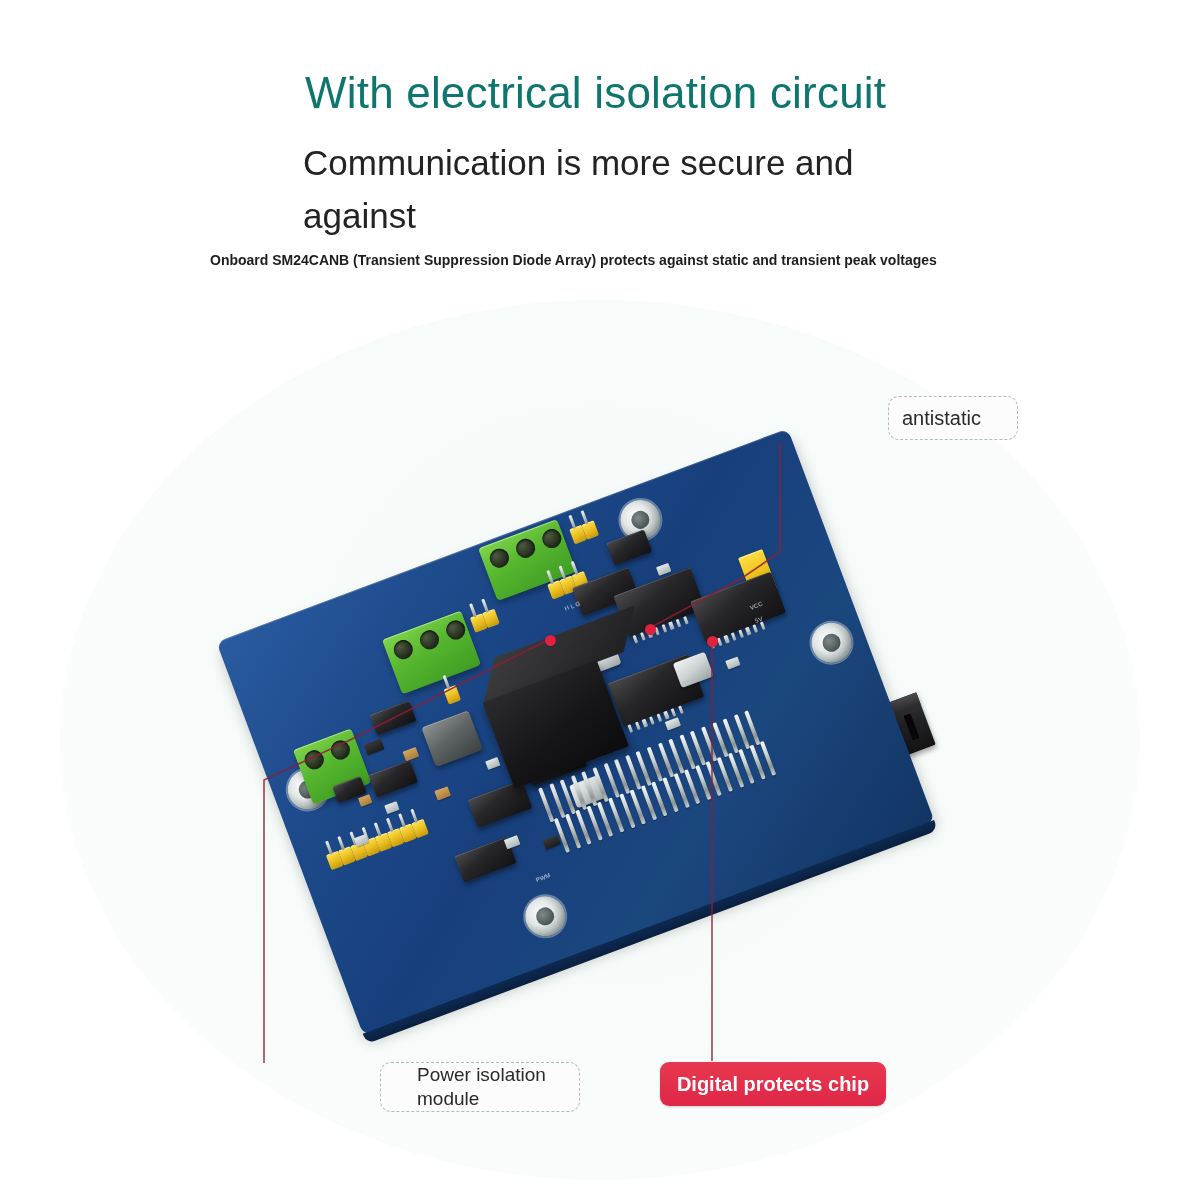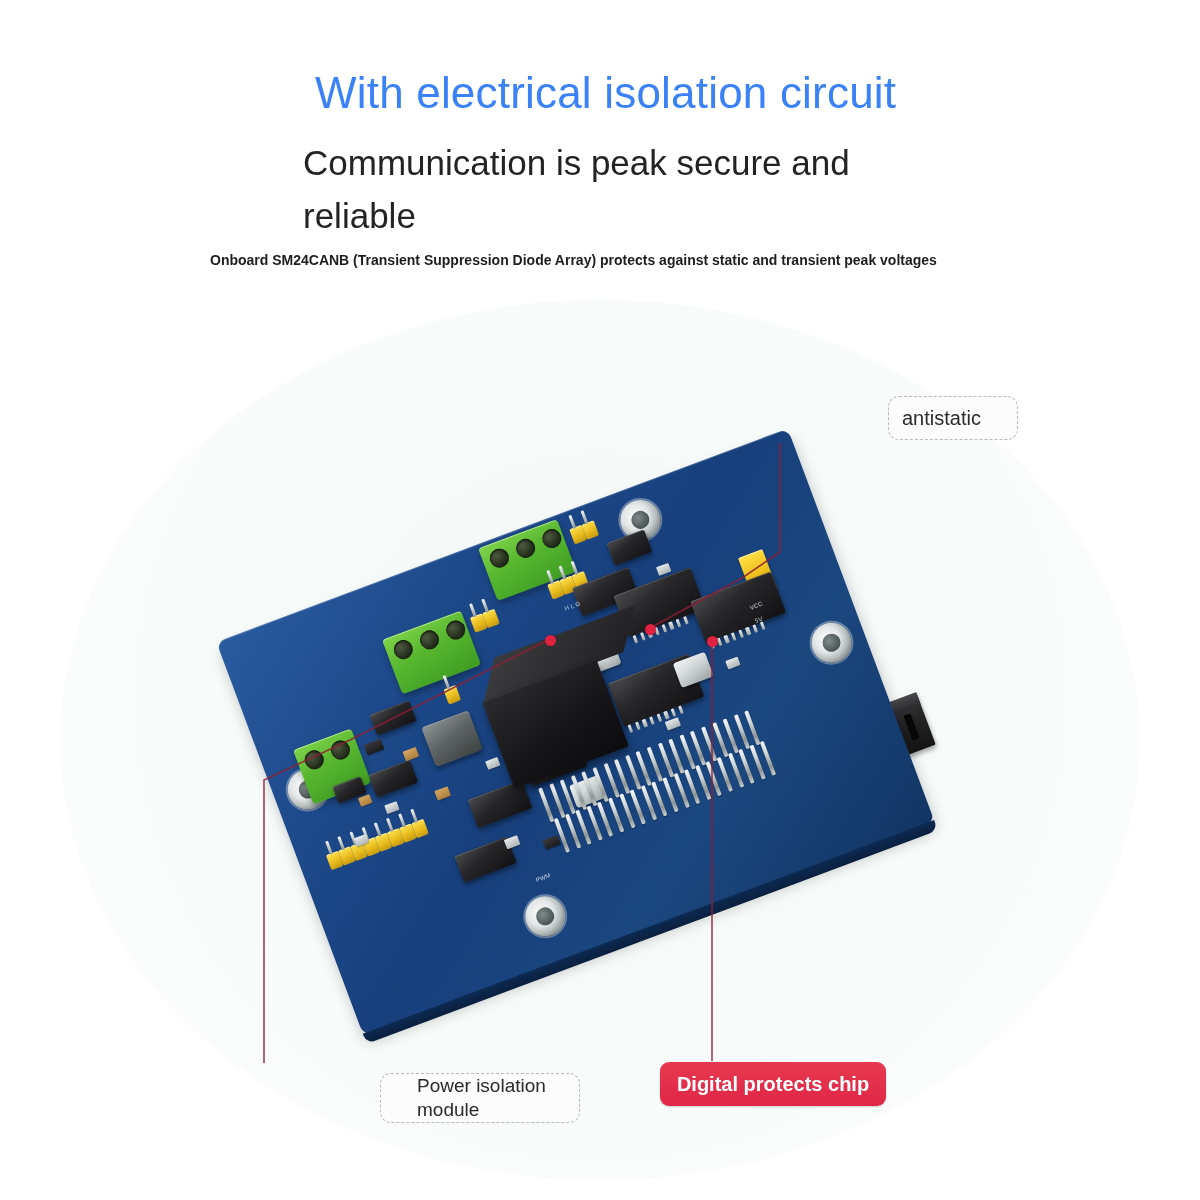--- a/index.html
+++ b/index.html
@@ -22,25 +22,25 @@
     left: 60px; top: 300px;
     width: 1080px; height: 880px;
     border-radius: 50%;
     background: radial-gradient(circle at 50% 45%, #f4f9f7 0%, #f7fbf9 55%, #fbfdfc 78%, rgba(255,255,255,0) 92%);
     pointer-events: none;
   }
 
   
   .title {
     position: absolute;
-    left: 315px; top: 68px;
+    left: 305px; top: 68px;
     font-size: 44px;
     font-weight: 300;
     letter-spacing: .2px;
-    color: #3b82f6;
+    color: #0f766e;
     white-space: nowrap;
     font-stretch: condensed;
   }
   .subtitle {
     position: absolute;
     left: 303px; top: 136px;
     width: 620px;
     font-size: 35px;
     font-weight: 300;
     line-height: 1.52;
@@ -109,21 +109,20 @@
     border-radius: 9px 4px 4px 9px;
   }
   #callout-power {
     left: 380px; top: 1062px;
     width: 200px; height: 50px;
     padding-left: 36px;
     font-size: 19px;
     font-weight: 400;
     line-height: 1.25;
     font-stretch: condensed;
-    margin-top: 11px;
   }
 
   #callout-digital {
     left: 660px; top: 1062px;
     width: 226px; height: 44px;
     justify-content: center;
     font-size: 20px;
     font-stretch: condensed;
   }
 
@@ -324,21 +323,21 @@
 </style>
 </head>
 <body>
 
 <div id="page">
 
   <div class="backdrop"></div>
 
   <div class="title">With electrical isolation circuit</div>
 
-  <div class="subtitle">Communication is peak secure and reliable</div>
+  <div class="subtitle">Communication is more secure and against</div>
 
   <div class="tagline">Onboard SM24CANB (Transient Suppression Diode Array) protects against static and transient peak voltages</div>
 
   <svg class="leaders" width="1200" height="1200">
 
     <path d="M 780 443 L 780 552 L 742 578 L 650 628" fill="none" stroke="#8e1f33" stroke-width="1.6" opacity=".85"></path>
 
     <path d="M 264 1063 L 264 780 L 350 740 L 548 640" fill="none" stroke="#8e1f33" stroke-width="1.6" opacity=".85"></path>
 
     <path d="M 712 1061 L 712 641" fill="none" stroke="#8e1f33" stroke-width="1.6" opacity=".85"></path>

